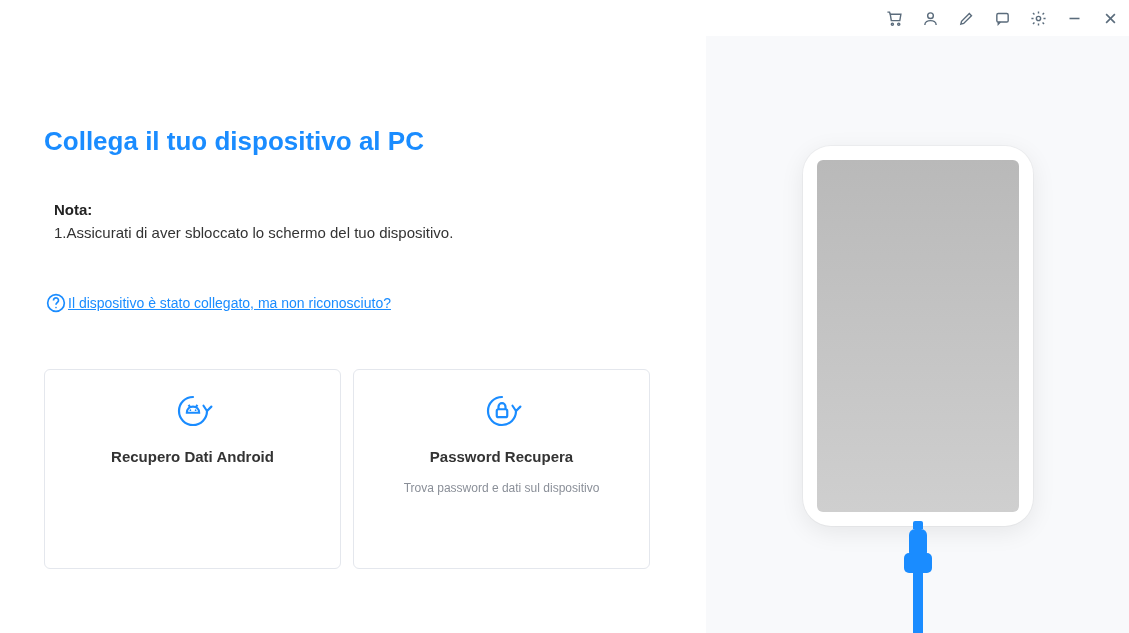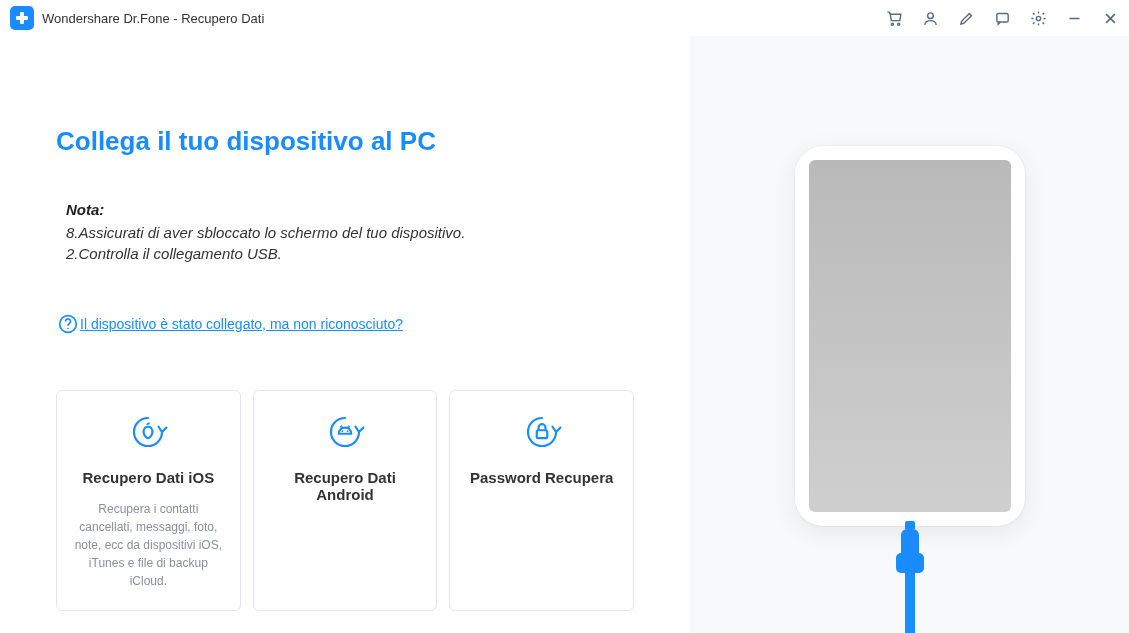--- a/index.html
+++ b/index.html
@@ -50,41 +50,41 @@
     justify-content: center;
     width: 18px;
     height: 18px;
   }
   .content {
     display: flex;
     height: calc(100% - 36px);
   }
   .left-pane {
     width: 690px;
-    padding: 90px 56px 0 56px;
+    padding: 90px 56px 0 28px;
+    margin-left: 16px;
   }
   .right-pane {
     flex: 1;
     background: #f8f9fb;
     display: flex;
     flex-direction: column;
     align-items: center;
     justify-content: flex-end;
     position: relative;
   }
   .headline {
     color: #1a8cff;
     font-size: 26px;
     font-weight: 600;
     margin-bottom: 44px;
   }
   .note {
     padding: 0 10px;
     margin-bottom: 50px;
-    font-style: italic;
   }
   .note-title {
     font-weight: 700;
     font-size: 15px;
     color: #222;
     margin-bottom: 4px;
   }
   .note-item {
     font-size: 15px;
     color: #333;
@@ -192,29 +192,20 @@
   .cable-cord {
     width: 10px;
     height: 60px;
     background: #1a8cff;
   }
 </style>
 </head>
 <body>
 
 <div class="titlebar">
-  <div class="titlebar-left">
-    <div class="app-logo">
-      <svg viewBox="0 0 24 24" fill="none">
-        <rect x="9" y="3" width="6" height="18" rx="2" fill="#fff"></rect>
-        <rect x="3" y="9" width="18" height="6" rx="2" fill="#fff"></rect>
-      </svg>
-    </div>
-    <div class="app-title">Wondershare Dr.Fone - Recupero Dati</div>
-  </div>
   <div class="titlebar-right">
     <div class="tb-icon">
       <svg viewBox="0 0 24 24" width="17" height="17" fill="none" stroke="currentColor" stroke-width="2">
           <path d="M6 6h15l-1.5 9h-12z"></path>
           <circle cx="9" cy="20" r="1.5"></circle>
           <circle cx="18" cy="20" r="1.5"></circle>
           <path d="M6 6L5 3H2"></path>
         </svg>
     </div>
     <div class="tb-icon">
@@ -254,49 +245,36 @@
   </div>
 </div>
 
 <div class="content">
   <div class="left-pane">
 
     <div class="headline">Collega il tuo dispositivo al PC</div>
 
     <div class="note">
       <div class="note-title">Nota:</div>
-      <div class="note-item">8.Assicurati di aver sbloccato lo schermo del tuo dispositivo.</div>
-      <div class="note-item">2.Controlla il collegamento USB.</div>
+      <div class="note-item">1.Assicurati di aver sbloccato lo schermo del tuo dispositivo.</div>
     </div>
 
     <div class="help-line">
       <span class="help-icon">
         <svg viewBox="0 0 24 24" width="20" height="20" fill="none" stroke="currentColor" stroke-width="2">
             <circle cx="12" cy="12" r="10"></circle>
             <path d="M9 9a3 3 0 115 2c-1 1-2 1.5-2 3"></path>
             <circle cx="12" cy="17.5" r="1" fill="currentColor" stroke="none"></circle>
           </svg>
       </span>
       <span class="help-link">Il dispositivo è stato collegato, ma  non riconosciuto?</span>
     </div>
 
     <div class="cards">
 
-      <div class="card">
-        <div class="card-icon">
-          <svg viewBox="0 0 48 48" width="42" height="42" fill="none" stroke="currentColor" stroke-width="2.5">
-            <path d="M24 8a16 16 0 1016 16" stroke-linecap="round"></path>
-            <path d="M36 18l4 6 5-5" stroke-linecap="round" stroke-linejoin="round"></path>
-            <path d="M28 20c-1-2-3-2-4-2s-3 0-4 2c-2 3-1 8 2 10 1 1 2 1 2 1s1 0 2-1c3-2 4-7 2-10z" fill="none"></path>
-            <path d="M25 16c1-1 1-3 1-3s-2 0-3 1c-1 1-1 2-1 2s2 0 3-1z" fill="currentColor" stroke="none"></path>
-          </svg>
-        </div>
-        <div class="card-title">Recupero Dati iOS</div>
-        <div class="card-desc">Recupera i contatti cancellati, messaggi, foto, note, ecc da dispositivi iOS, iTunes e file di backup iCloud.</div>
-      </div>
 
       <div class="card">
         <div class="card-icon">
           <svg viewBox="0 0 48 48" width="42" height="42" fill="none" stroke="currentColor" stroke-width="2.5">
             <path d="M24 8a16 16 0 1016 16" stroke-linecap="round"></path>
             <path d="M36 18l4 6 5-5" stroke-linecap="round" stroke-linejoin="round"></path>
             <path d="M17 26c0-4 3-7 7-7s7 3 7 7H17z" fill="none"></path>
             <circle cx="21" cy="23" r="1" fill="currentColor" stroke="none"></circle>
             <circle cx="27" cy="23" r="1" fill="currentColor" stroke="none"></circle>
             <line x1="19" y1="17" x2="21" y2="20"></line>
@@ -309,20 +287,21 @@
       <div class="card">
         <div class="card-icon">
           <svg viewBox="0 0 48 48" width="42" height="42" fill="none" stroke="currentColor" stroke-width="2.5">
             <path d="M24 8a16 16 0 1016 16" stroke-linecap="round"></path>
             <path d="M36 18l4 6 5-5" stroke-linecap="round" stroke-linejoin="round"></path>
             <rect x="18" y="22" width="12" height="9" rx="2"></rect>
             <path d="M20 22v-3a4 4 0 018 0v3"></path>
           </svg>
         </div>
         <div class="card-title">Password Recupera</div>
+        <div class="card-desc">Trova password e dati sul dispositivo</div>
       </div>
 
     </div>
 
   </div>
 
   <div class="right-pane">
     <div class="phone">
       <div class="phone-screen"></div>
     </div>

